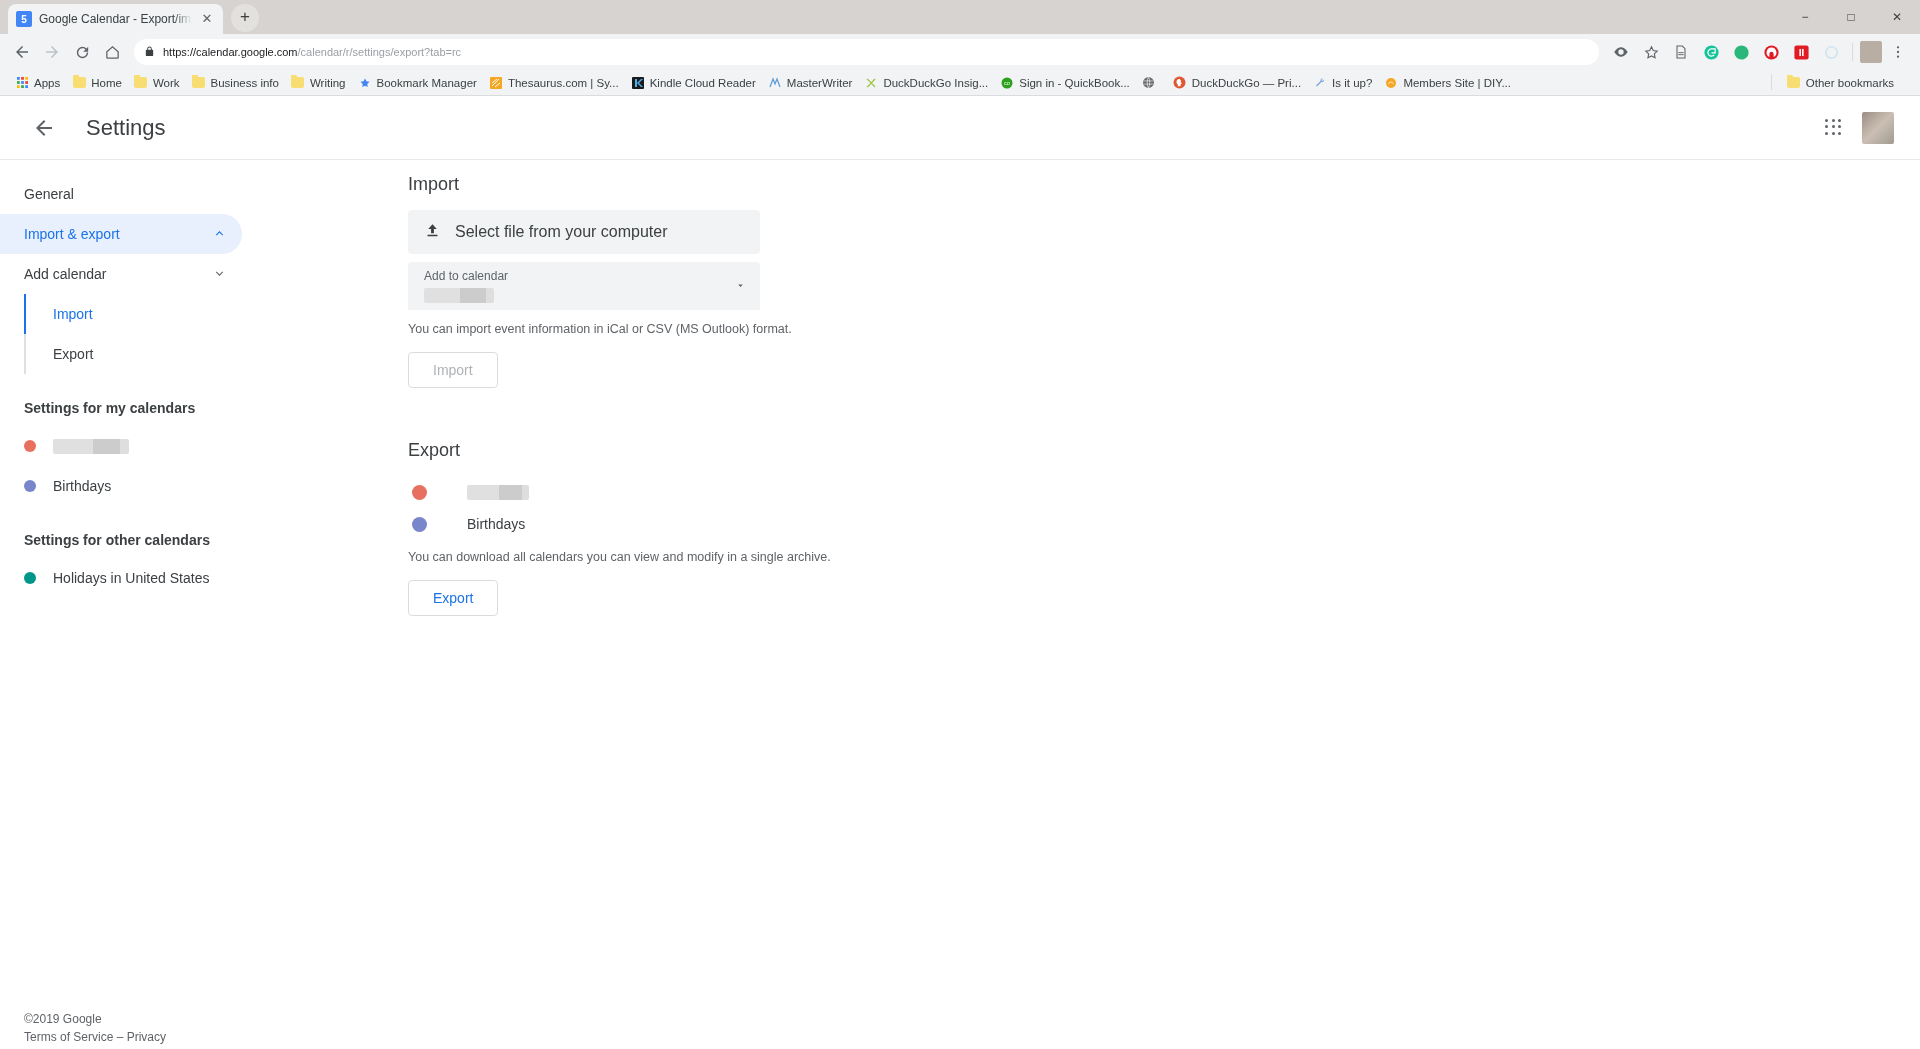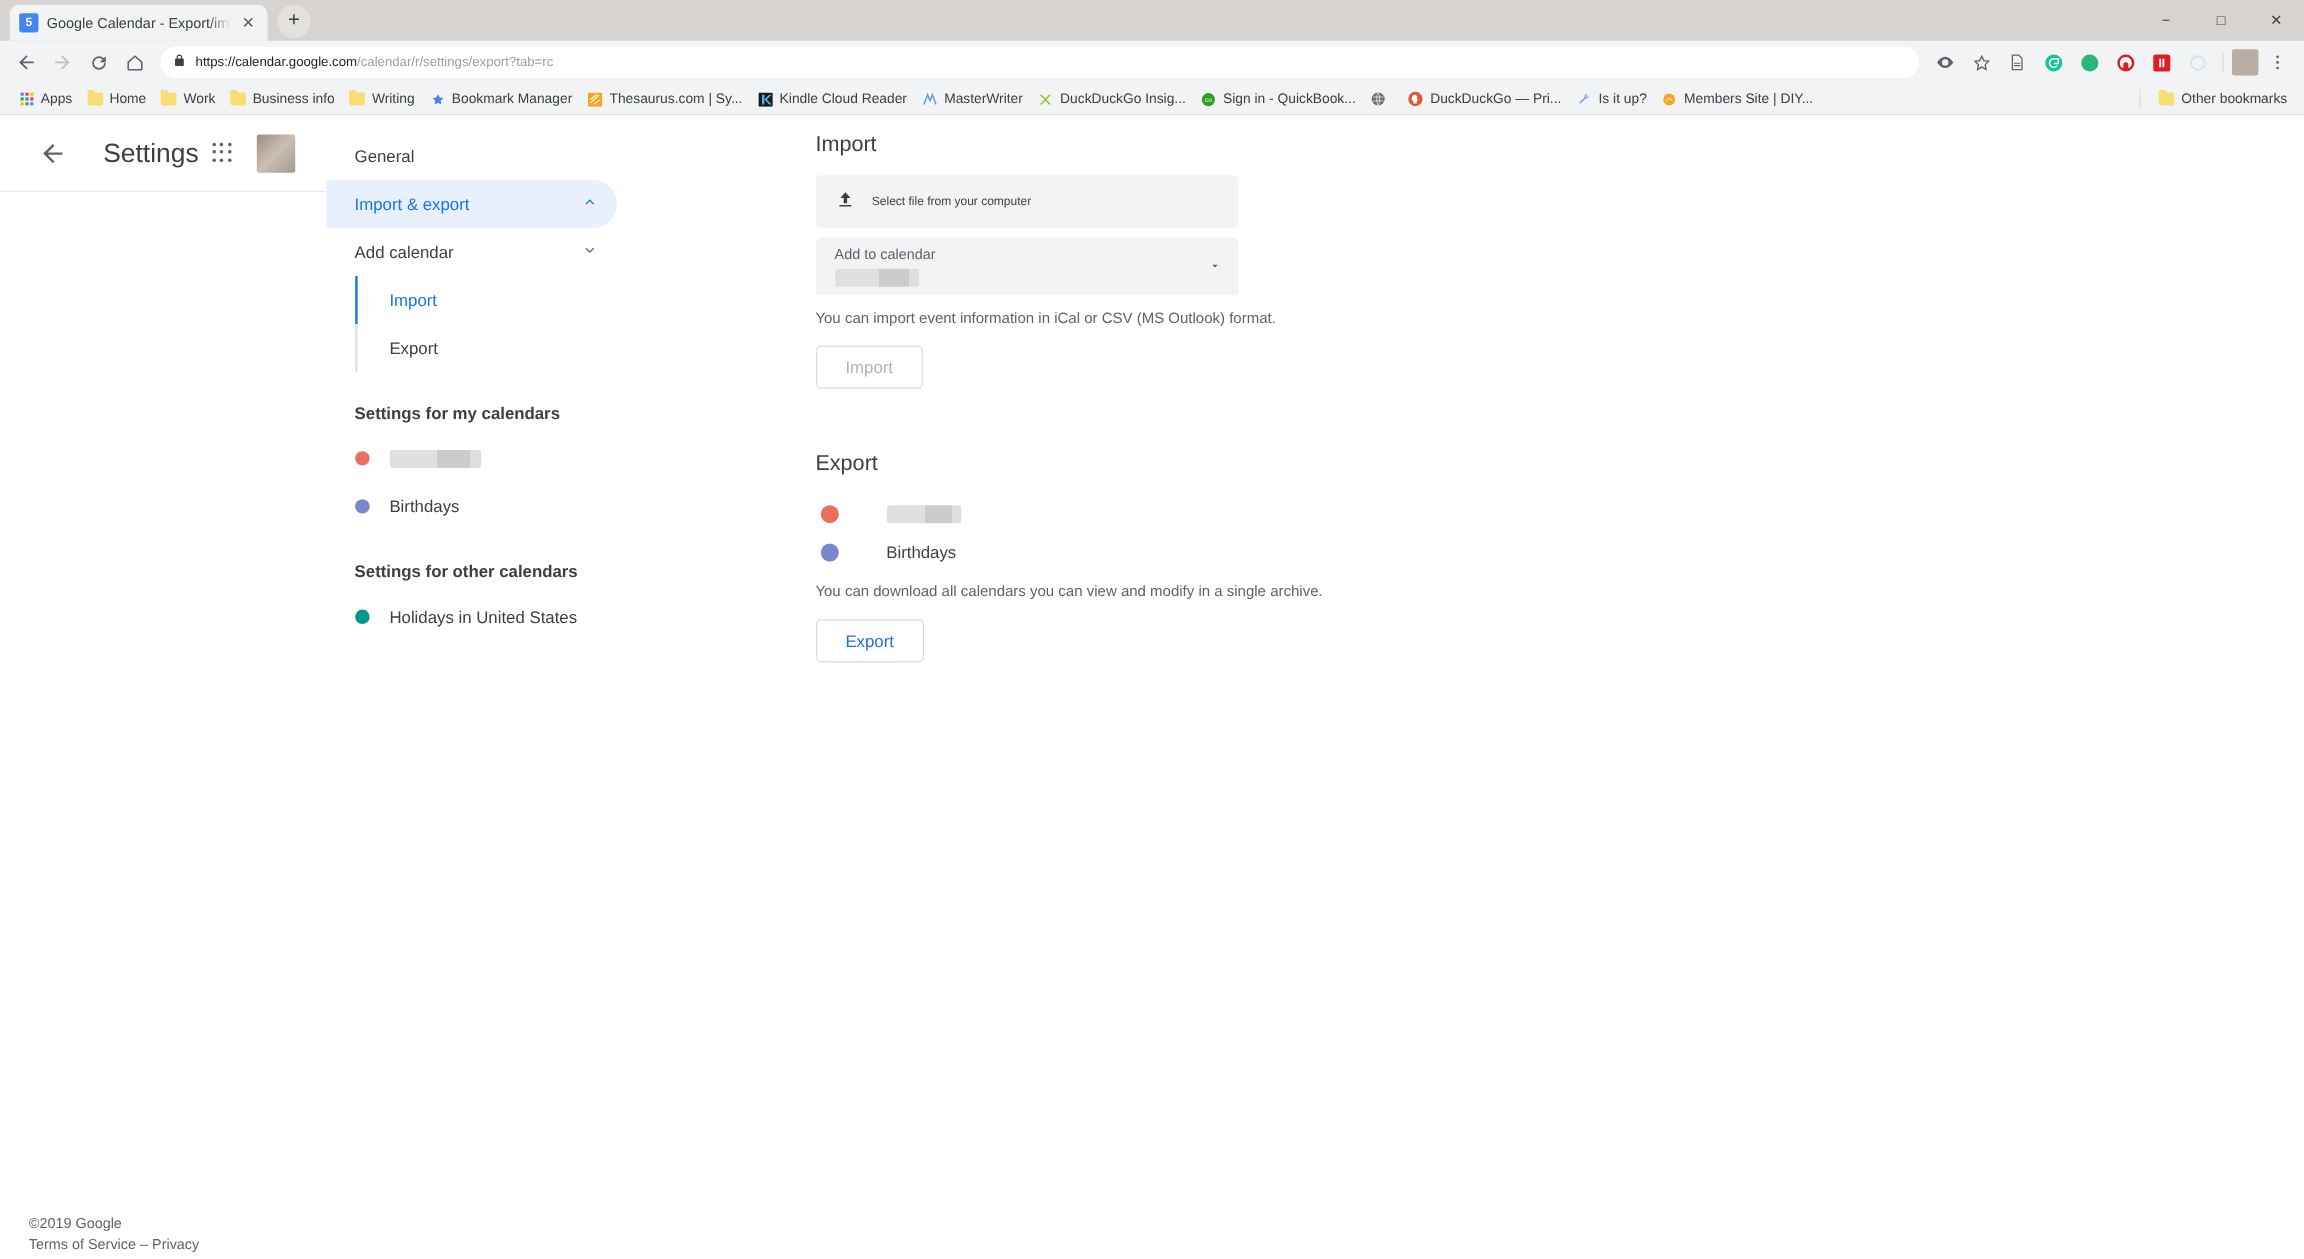--- a/index.html
+++ b/index.html
@@ -71,25 +71,25 @@
 
   .bookmarks {
     height: 26px; background: #f1f3f4; display: flex; align-items: center;
     padding: 0 9px; gap: 0px; flex: 0 0 26px; border-bottom: 1px solid #dadce0;
     position: relative; font-size: 11.5px; color: #3c4043;
   }
   .bm { display: flex; align-items: center; gap: 5px; padding: 2px 6px; white-space: nowrap; }
   .bm-ico { width: 14px; height: 14px; flex: 0 0 14px; display: flex; align-items: center; justify-content: center; font-size: 11px; }
   .folder { width: 13px; height: 11px; background: #f8dd72; border-radius: 1px 2px 2px 2px; position: relative; }
   .folder:before { content:""; position:absolute; top:-2px; left:0; width:6px; height:3px; background:#f8dd72; border-radius:1px 1px 0 0;}
-  .bm-right { position: absolute; right: 8px; display: flex; align-items: flex-start; gap: 5px; }
+  .bm-right { position: absolute; right: 20px; display: flex; align-items: flex-start; gap: 5px; }
   .bm-divider { width: 1px; height: 16px; background: #dadce0; margin-right: 4px; }
 
   
-  .page { flex: 1; background: #fff; position: relative; display: flex; flex-direction: row; min-height: 0; justify-content: flex-end; }
+  .page { flex: 1; background: #fff; position: relative; display: flex; flex-direction: column; min-height: 0; justify-content: flex-end; }
   .gc-header {
     height: 64px; display: flex; align-items: center; padding: 0 16px;
     border-bottom: 1px solid #e8eaed; flex: 0 0 64px;
   }
   .back-btn {
     width: 48px; height: 48px; display: flex; align-items: center; justify-content: center;
     color: #5f6368; margin-left: 4px;
   }
   .gc-title { font-size: 22px; color: #3c4043; margin-left: 18px; font-family: "Liberation Sans", sans-serif; }
   .gc-header-right { margin-left: auto; display: flex; align-items: center; gap: 8px; padding-right: 10px; }
@@ -120,21 +120,21 @@
   .dot { width: 12px; height: 12px; border-radius: 50%; flex: 0 0 12px; }
   .redacted { height: 15px; border-radius: 2px; background: linear-gradient(90deg,#e0e0e0 0 52%,#cccccc 52% 88%,#dedede 88% 100%); }
 
   
   .main { flex: 1; padding-top: 14px; min-width: 0; }
   .sect-h { font-size: 18px; color: #3c4043; font-weight: normal; margin-bottom: 15px; }
   .sect { padding-left: 0; }
   .filebox {
     width: 352px; height: 44px; background: #f1f3f4; border-radius: 4px;
     display: flex; align-items: center; gap: 14px; padding: 0 16px;
-    font-size: 10px; color: #3c4043;
+    font-size: 16px; color: #3c4043;
   }
   .selectbox {
     width: 352px; height: 48px; background: #f1f3f4; border-radius: 4px 4px 0 0;
     margin-top: 8px; padding: 7px 16px 0 16px; position: relative;
     display: flex; flex-direction: column; justify-content: flex-start;
   }
   .selectbox .lbl { font-size: 12px; color: #5f6368; }
   .selectbox .arrow { position: absolute; right: 14px; top: 18px; font-size: 10px; color: #5f6368; }
   .helper { font-size: 12.5px; color: #5f6368; margin-top: 12px; }
   .btn {

